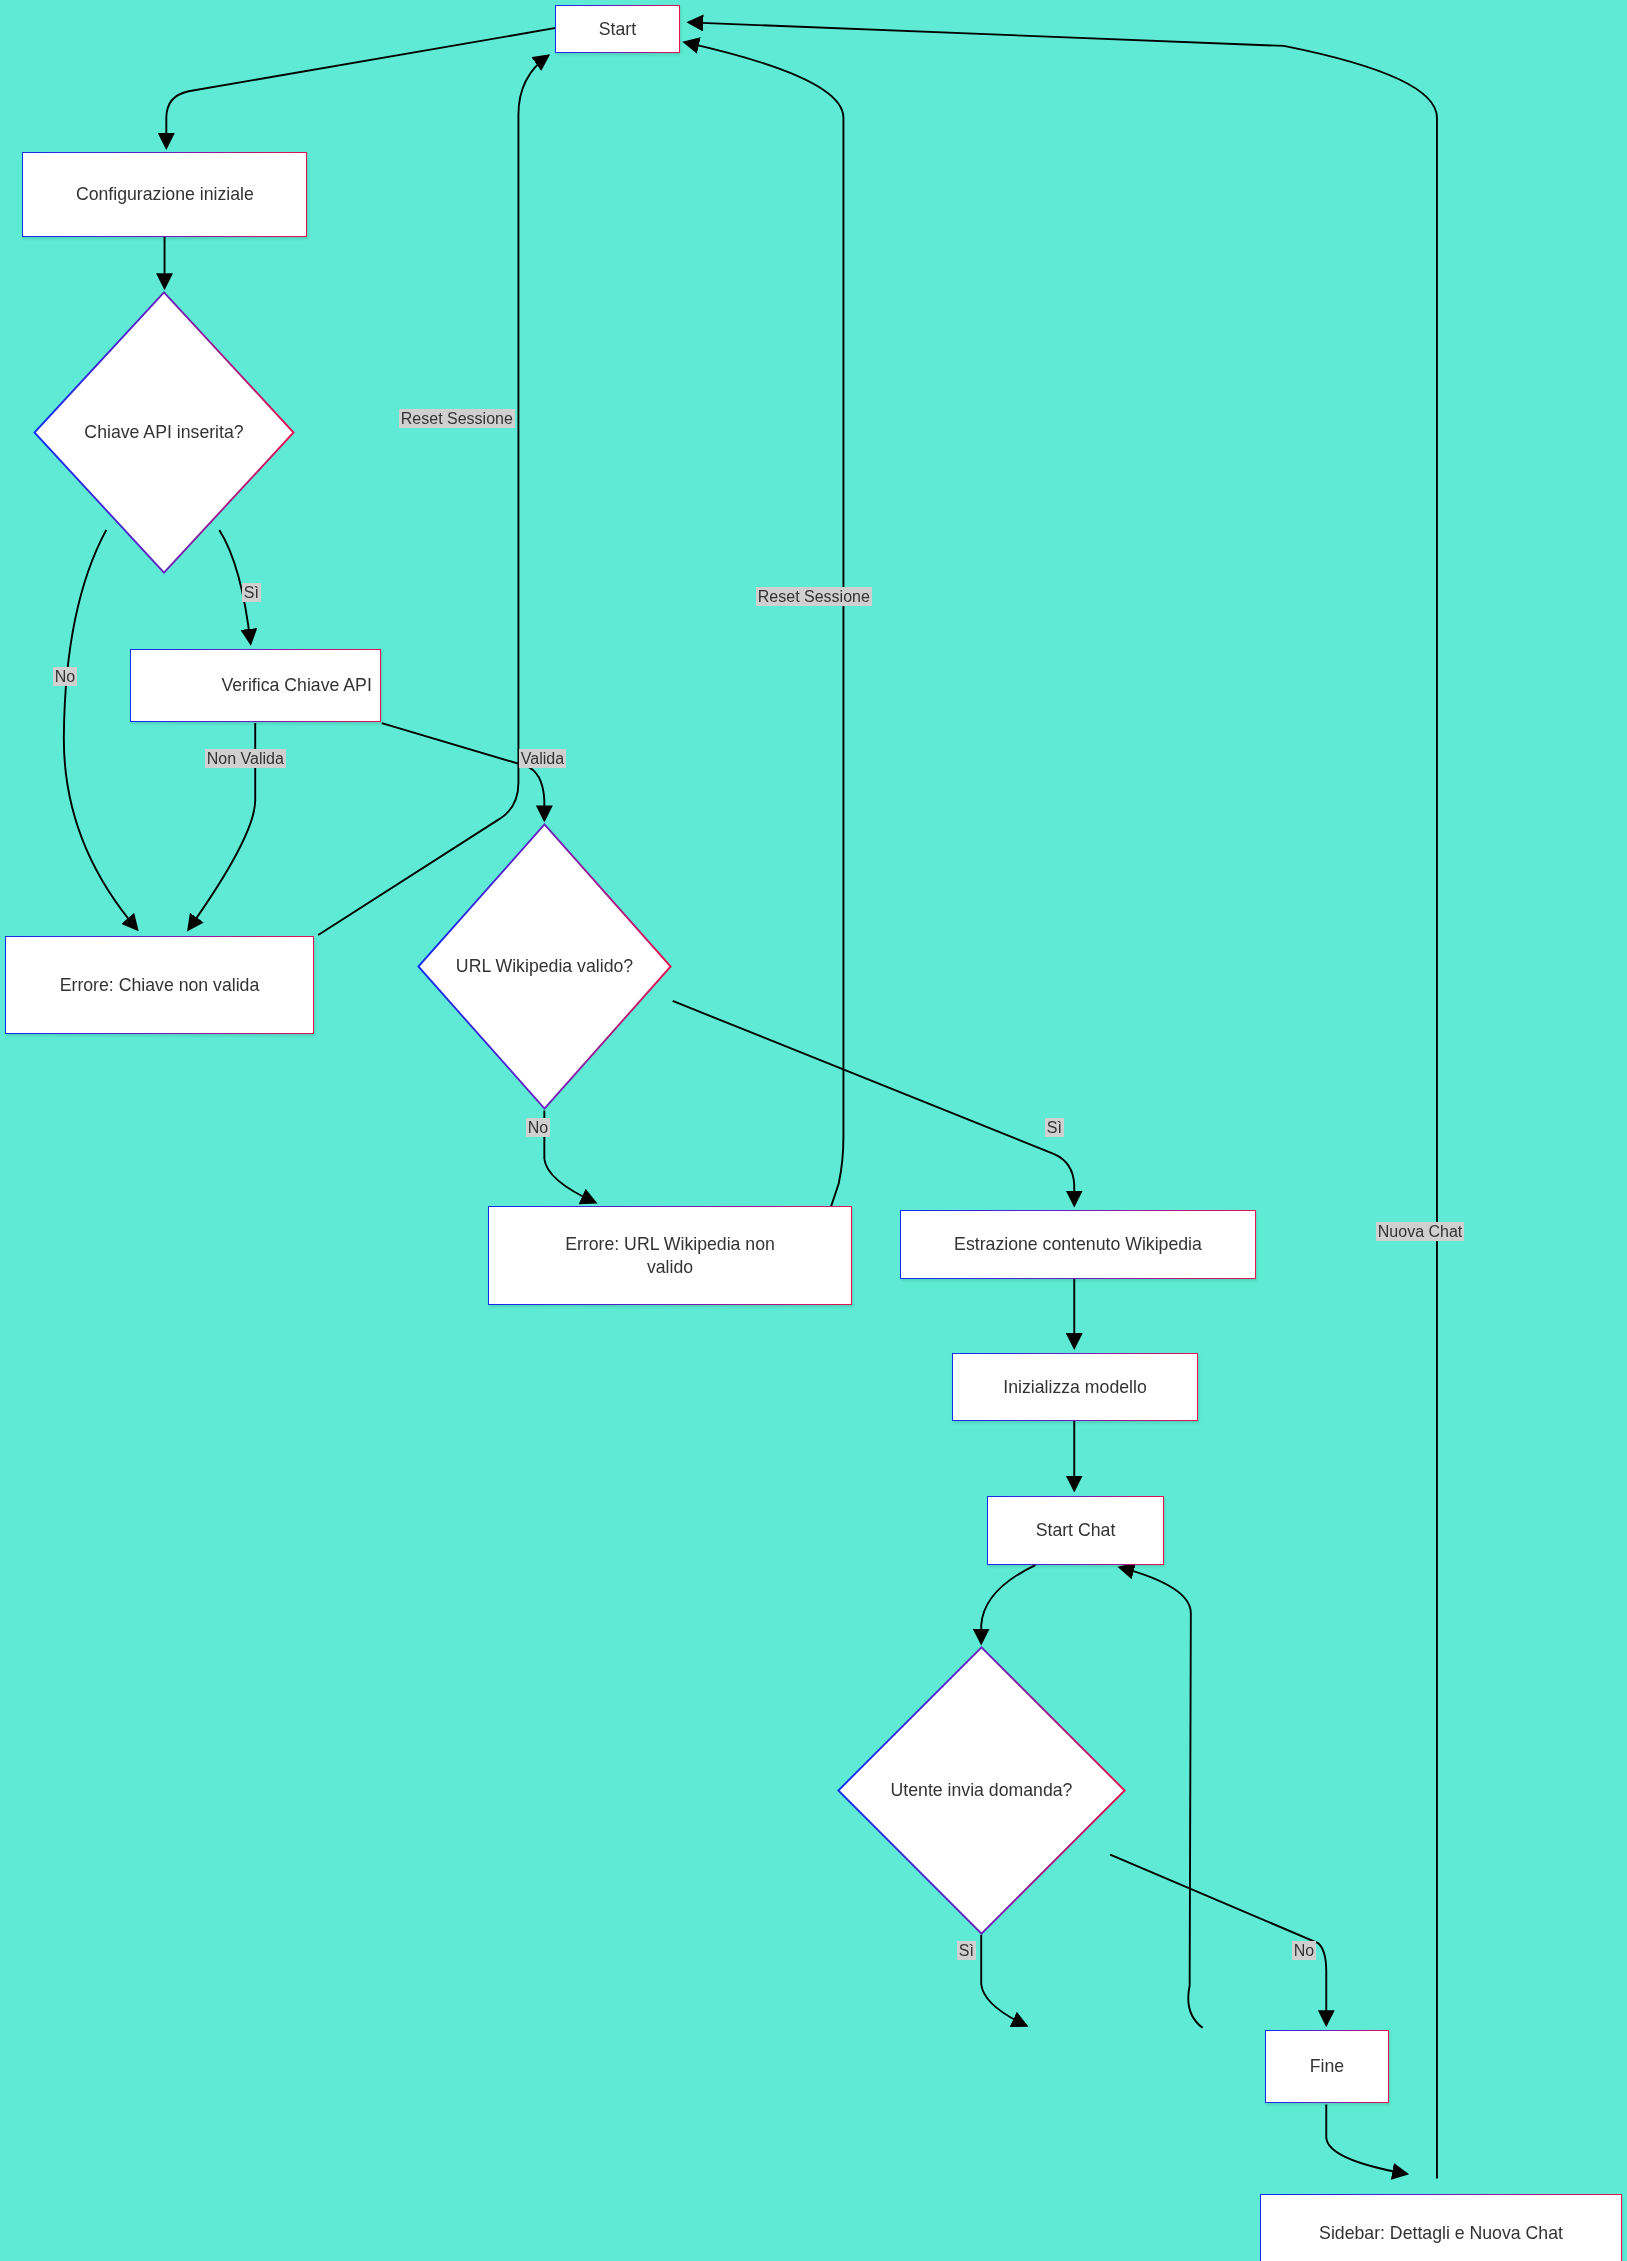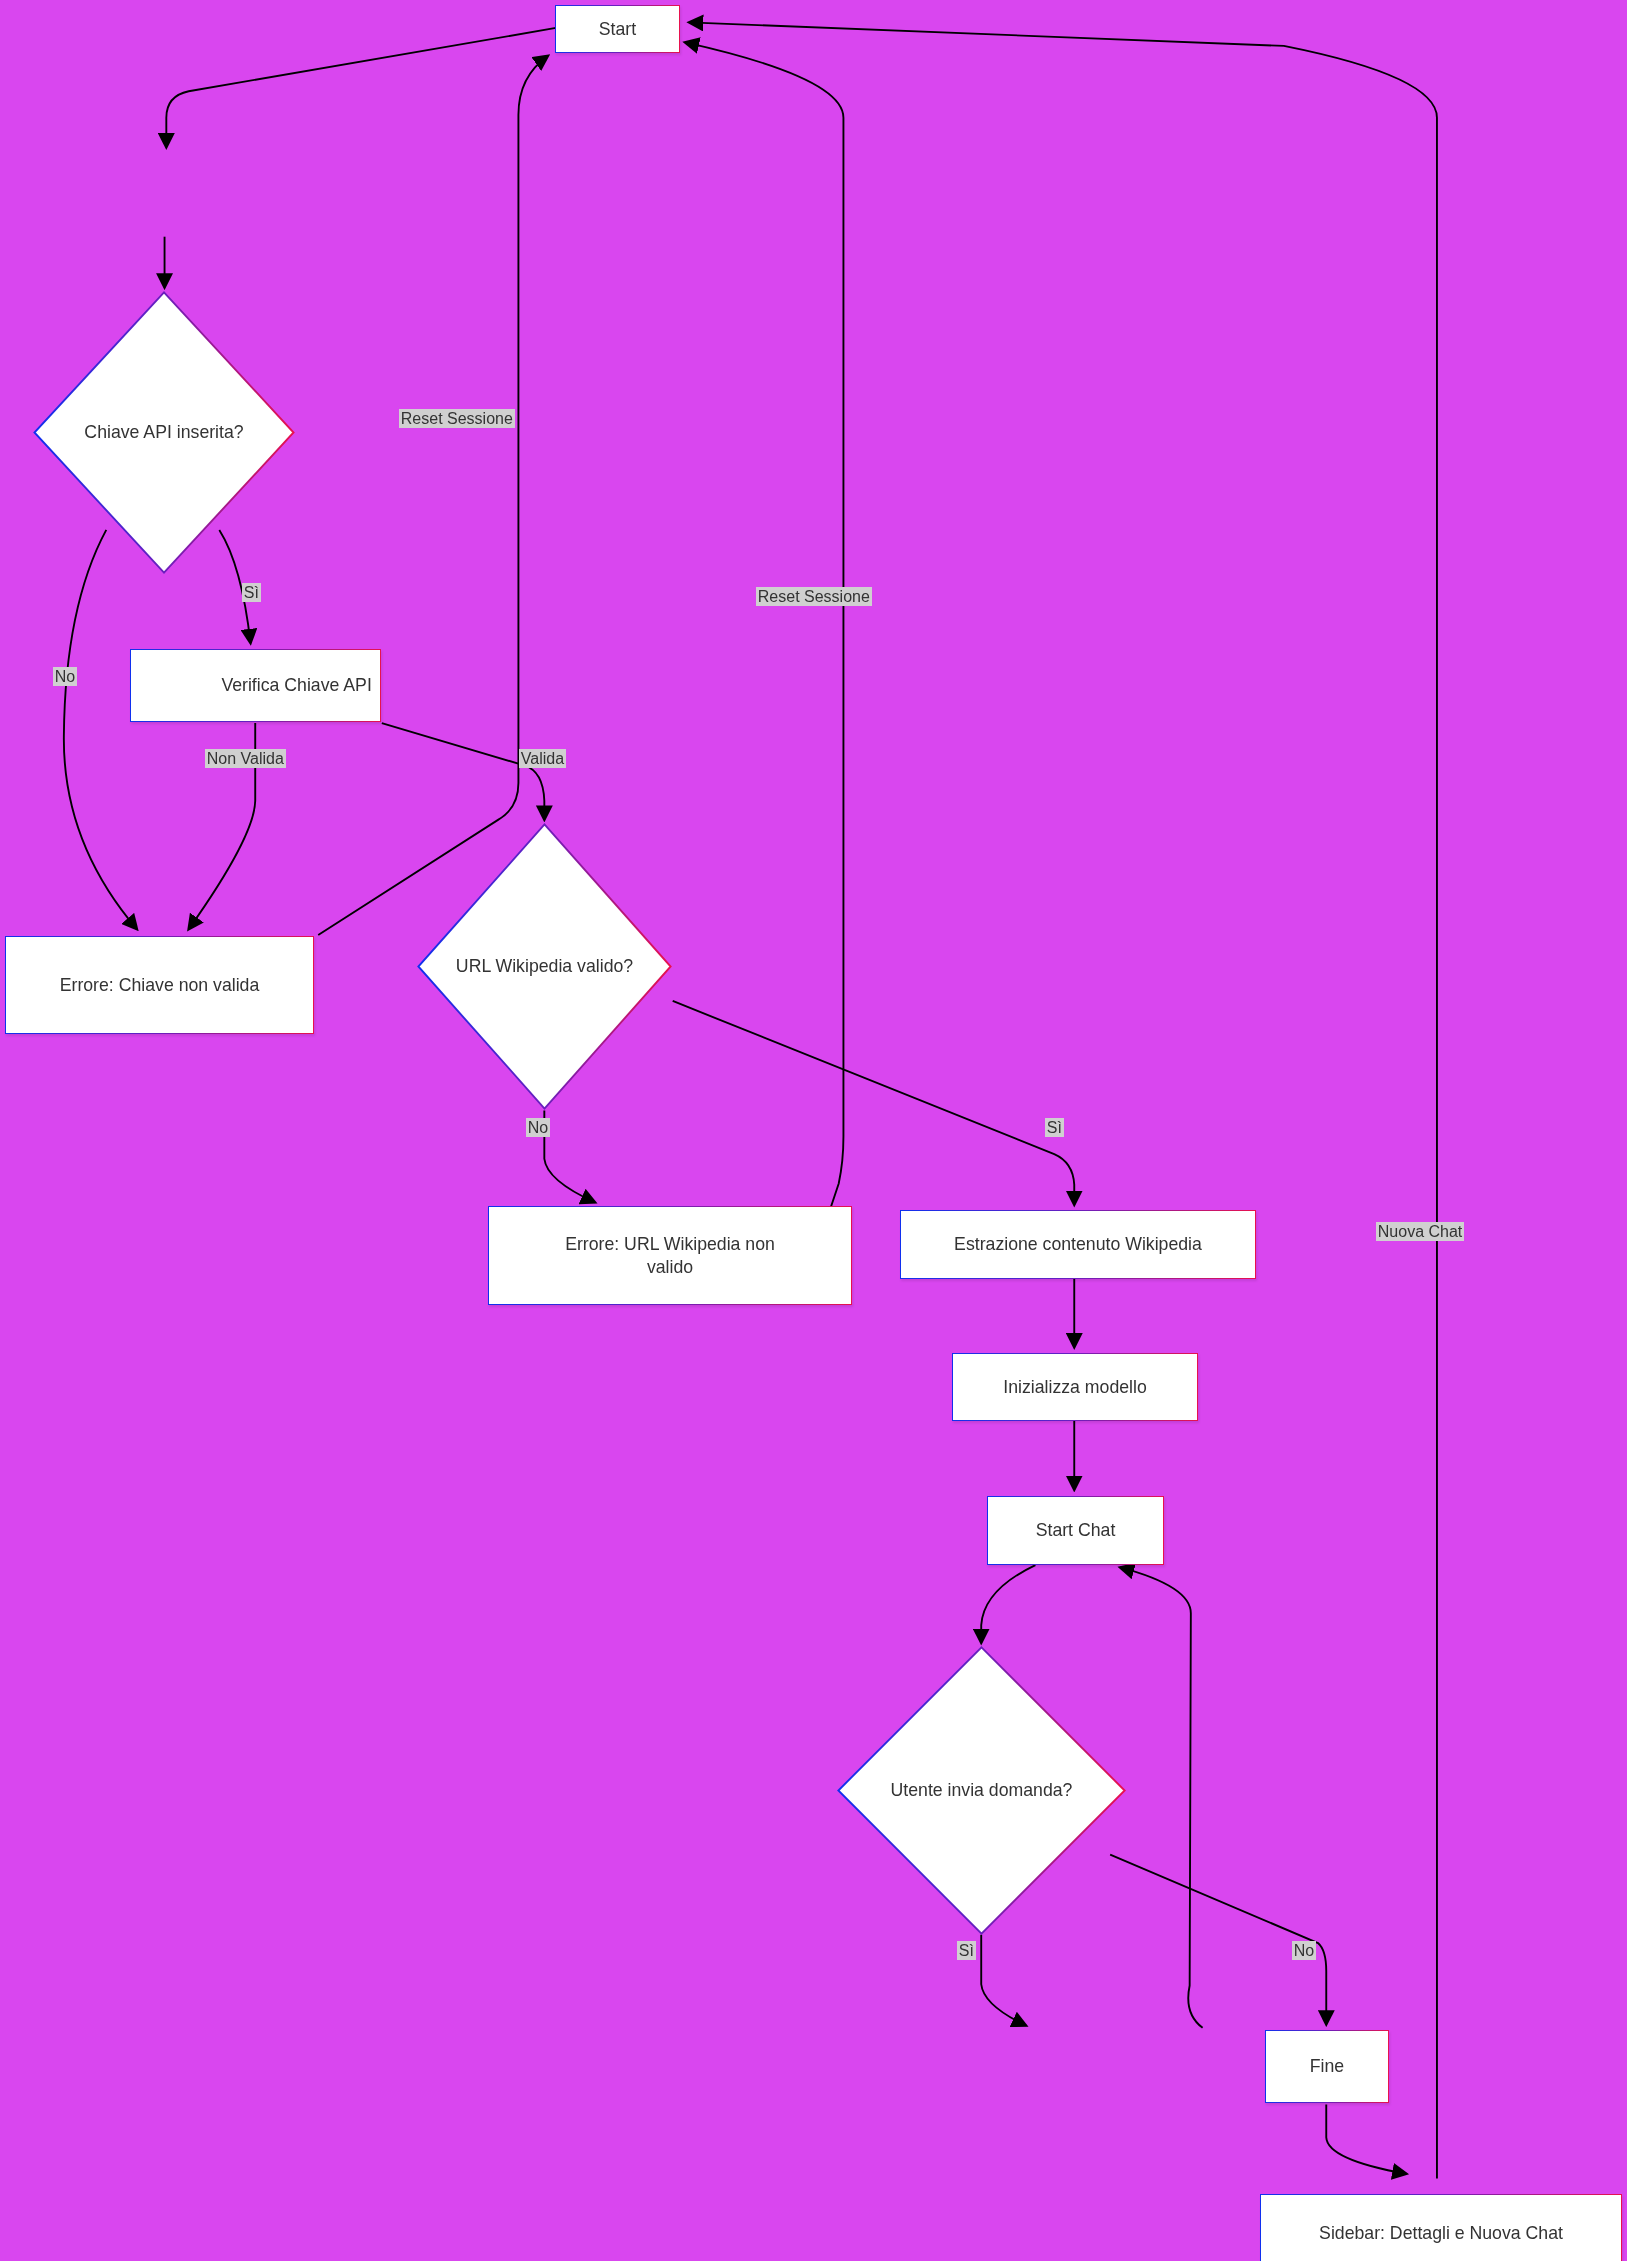--- a/index.html
+++ b/index.html
@@ -4,21 +4,21 @@
 <style>
   html, body {
     margin: 0;
     padding: 0;
     background: #ffffff;
   }
   #canvas {
     position: relative;
     width: 1628px;
     height: 2261px;
-    background: #d946ef;
+    background: #5eead4;
     font-family: "Liberation Sans", sans-serif;
     overflow: hidden;
   }
   svg#edges {
     position: absolute;
     left: 0;
     top: 0;
     width: 1628px;
     height: 2261px;
     pointer-events: none;
@@ -122,20 +122,23 @@
 
     <g fill="none" stroke="#000000" stroke-width="3.2">
       <path d="M 2440,3700 L 2440,200 Q 2440,130 2180,78 L 1170,38" marker-end="url(#arrow)"></path>
     </g>
   </svg>
 
   <div class="node rect" style="left:555px; top:4.7px; width:125px; height:48px;">
     <span class="label">Start</span>
   </div>
 
+  <div class="node rect" style="left:22.4px; top:152px; width:285px; height:85px;">
+    <span class="label">Configurazione iniziale</span>
+  </div>
 
   <div class="diamond" style="left:32px; top:290px; width:264px; height:285px;">
     <svg width="264" height="285" viewBox="0 0 448 484">
       <defs>
         <linearGradient id="dg1" x1="0" y1="0" x2="1" y2="0">
           <stop offset="0%" stop-color="#1030ef"></stop>
           <stop offset="50%" stop-color="#6b1fbe"></stop>
           <stop offset="100%" stop-color="#e8114e"></stop>
         </linearGradient>
       </defs>

